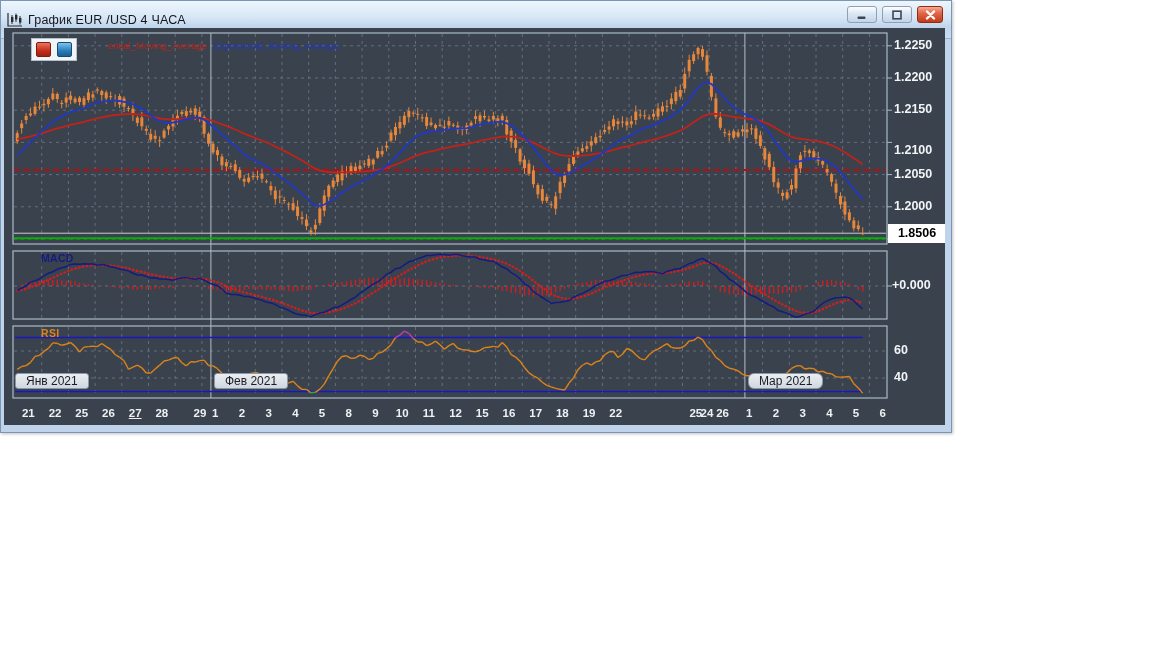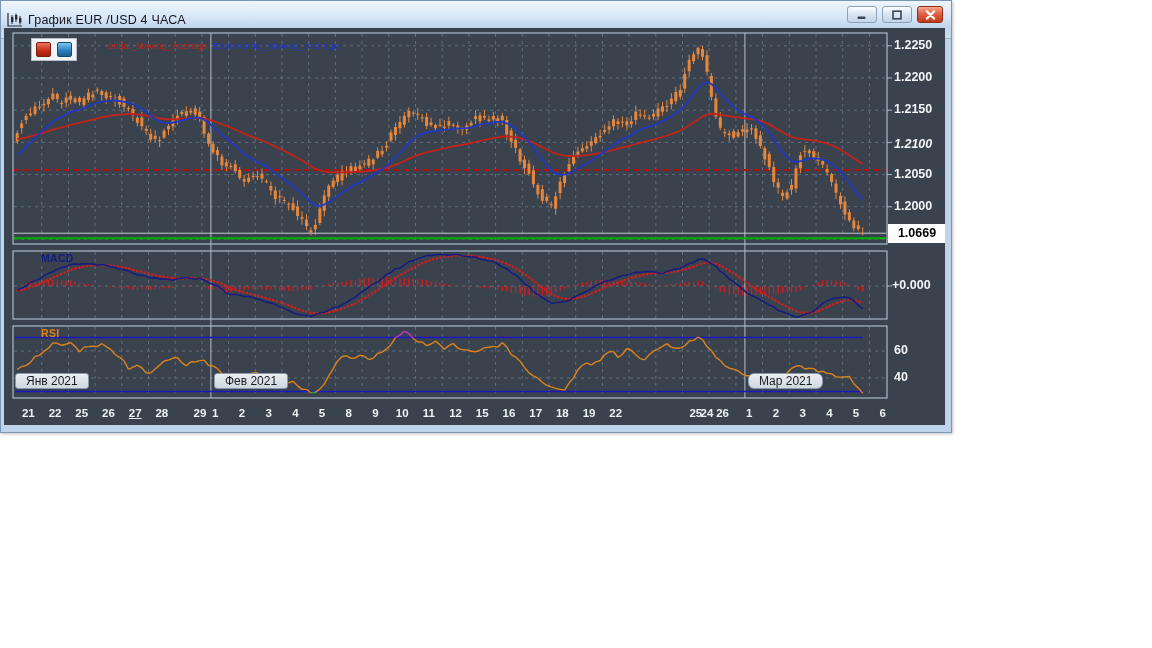--- a/index.html
+++ b/index.html
@@ -992,21 +992,21 @@
         <span id="legend-ma2" style="color: rgb(32, 56, 196);">Exponential_Moving_Average</span>
       </div>
 
       <span class="lab panel-label" id="macd-label" style="left: 13px; top: 224px; color: rgb(20, 28, 128);">MACD</span>
       <span class="lab panel-label" id="rsi-label" style="left: 13px; top: 299px; color: rgb(222, 132, 24);">RSI</span>
 
       <div id="price-axis">
           <span class="ytick" style="left: 890px; top: 9.8px;">1.2250</span>
           <span class="ytick" style="left: 890px; top: 42px;">1.2200</span>
           <span class="ytick" style="left: 890px; top: 74.2px;">1.2150</span>
-          <span class="ytick" style="left: 890px; top: 109px; font-style: italic;">1.2100</span>
+          <span class="ytick" style="left: 890px; top: 115px;">1.2100</span>
           <span class="ytick" style="left: 890px; top: 138.6px;">1.2050</span>
           <span class="ytick" style="left: 890px; top: 170.8px;">1.2000</span>
           <span class="ytick" style="left: 890px; top: 203px;">1.1950</span>
         </div>
       <span class="ytick" id="macd-zero" style="left:888px;top:250px;">+0.000</span>
       <div id="rsi-axis">
           <span class="ytick" style="left: 890px; top: 315px;">60</span>
           <span class="ytick" style="left: 890px; top: 342px;">40</span>
         </div>
       <div id="time-axis">
@@ -1043,17 +1043,17 @@
           <span class="xtick" style="left: 825.35px; top: 379px;">4</span>
           <span class="xtick" style="left: 852.05px; top: 379px;">5</span>
           <span class="xtick" style="left: 878.75px; top: 379px;">6</span>
         </div>
       <div id="month-tags">
           <span class="month-box" style="left: 11px; top: 345px;">Янв 2021</span>
           <span class="month-box" style="left: 209.9px; top: 345px;">Фев 2021</span>
           <span class="month-box" style="left: 743.9px; top: 345px; border-radius: 6px;">Мар 2021</span>
         </div>
 
-      <div class="price-tag" style="left:884px;top:196px;width:58px;height:19px;">1.0669</div>
+      <div class="price-tag" style="left:884px;top:196px;width:58px;height:19px;">1.8506</div>
     </div>
 
   </div>
 </div>
 
 </body></html>

